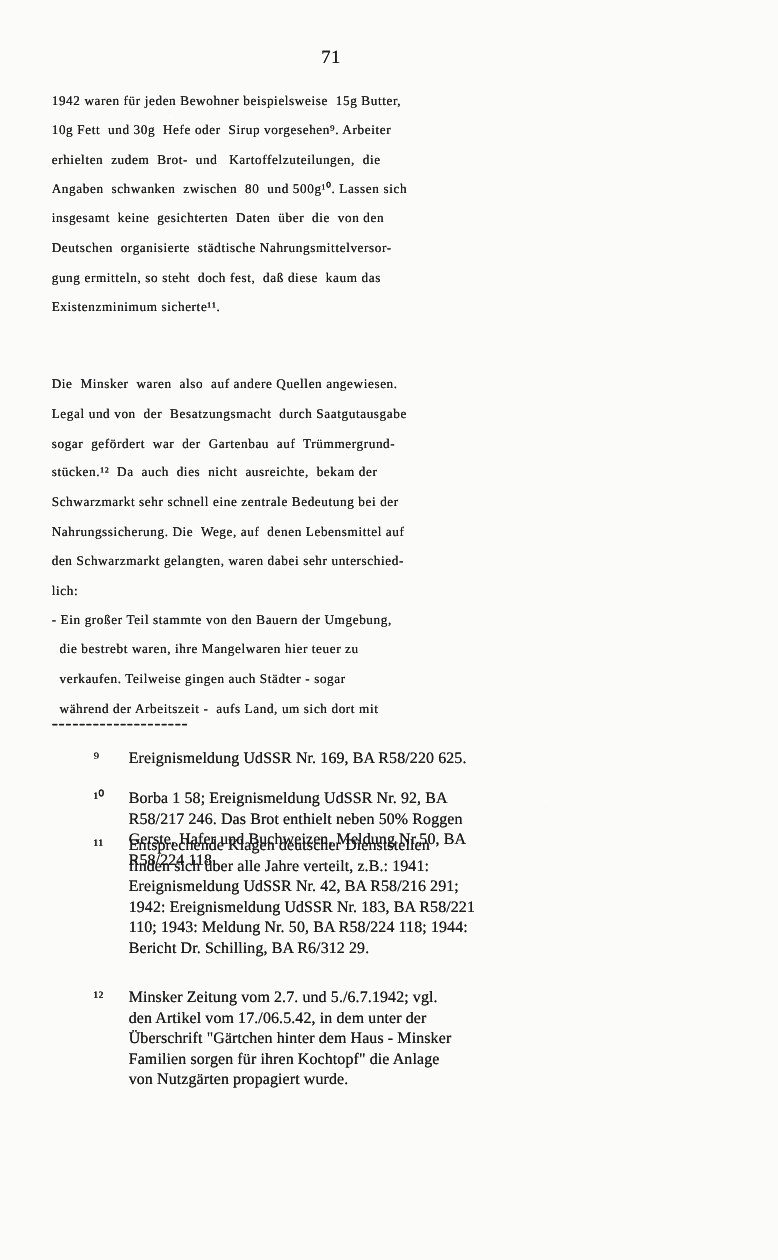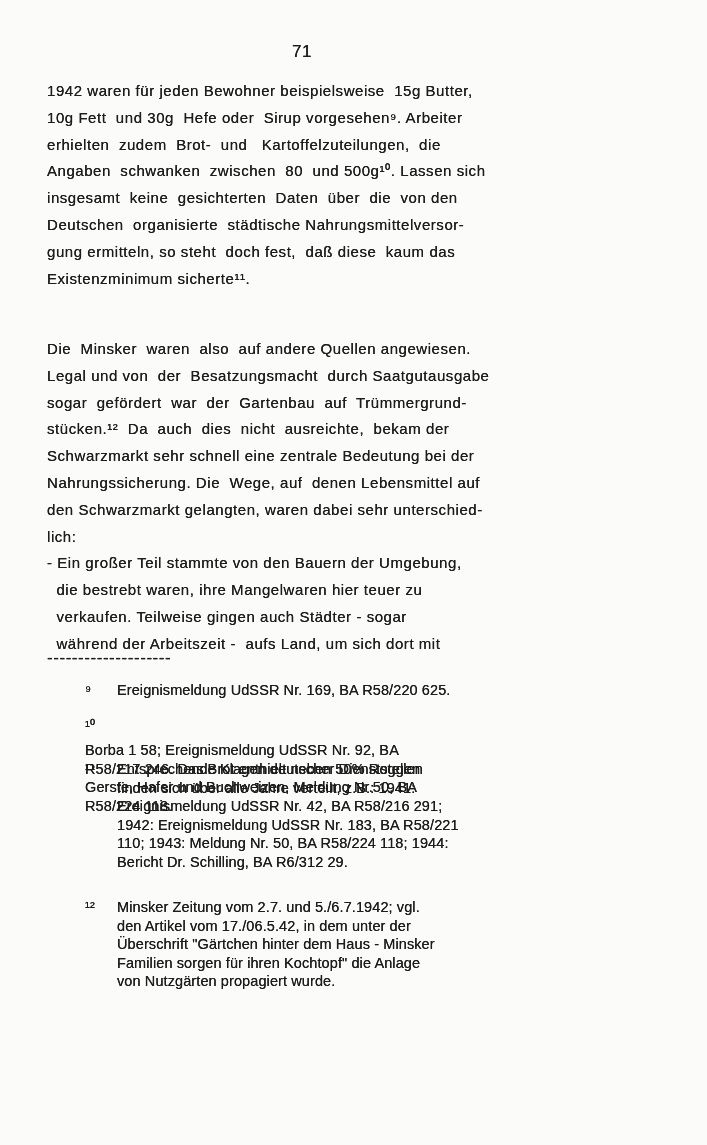--- a/index.html
+++ b/index.html
@@ -11,41 +11,41 @@
     margin: 0;
     padding: 0;
     background: var(--paper);
   }
   .page {
     position: relative;
     width: 698px;
     height: 1145px;
     background: var(--paper);
     color: var(--ink);
-    font-family: Liberation Sans, sans-serif;
+    font-family: Liberation Serif, serif;
     overflow: hidden;
     
     background-image: radial-gradient(circle at 22% 9%, rgba(0,0,0,0.015) 0 1px, transparent 1px),
                       radial-gradient(circle at 71% 64%, rgba(0,0,0,0.012) 0 1px, transparent 1px);
   }
   .typewriter {
     text-shadow: 0 0 0.5px currentColor; 
   }
   .page-number {
     position: absolute;
     left: 292px;
     top: 42px;
     font-size: 17px;
     letter-spacing: 0.5px;
   }
   .para {
     position: absolute;
     left: 47px;
     white-space: pre;
-    font-size: 15px;
+    font-size: 12px;
     line-height: 26.8px;
     letter-spacing: 0.55px;
   }
   .para-1 { top: 78px; }
   .para-2 { top: 315px; margin-top: 21px; }
   .fn-separator {
     position: absolute;
     left: 47px;
     top: 645px;
     font-size: 17px;
@@ -56,21 +56,21 @@
   .footnote {
     position: absolute;
     left: 85px;
     display: flex;
     align-items: flex-start;
     font-size: 14.5px;
     line-height: 18.5px;
     letter-spacing: 0.1px;
   }
   .footnote-9  { top: 681px; }
-  .footnote-10 { top: 717px; flex-direction: column; }
+  .footnote-10 { top: 717px; }
   .footnote-11 { top: 760px; }
   .footnote-12 { top: 898px; }
   .fn-marker {
     flex: 0 0 24px;
     width: 24px;
     margin-right: 8px;
     white-space: pre;
   }
   .fn-text {
     white-space: pre;

